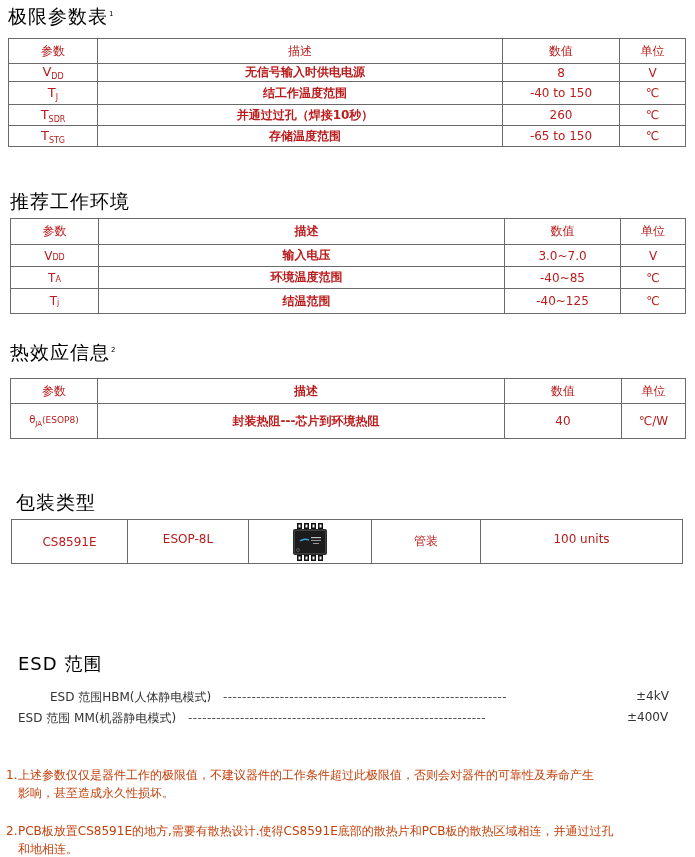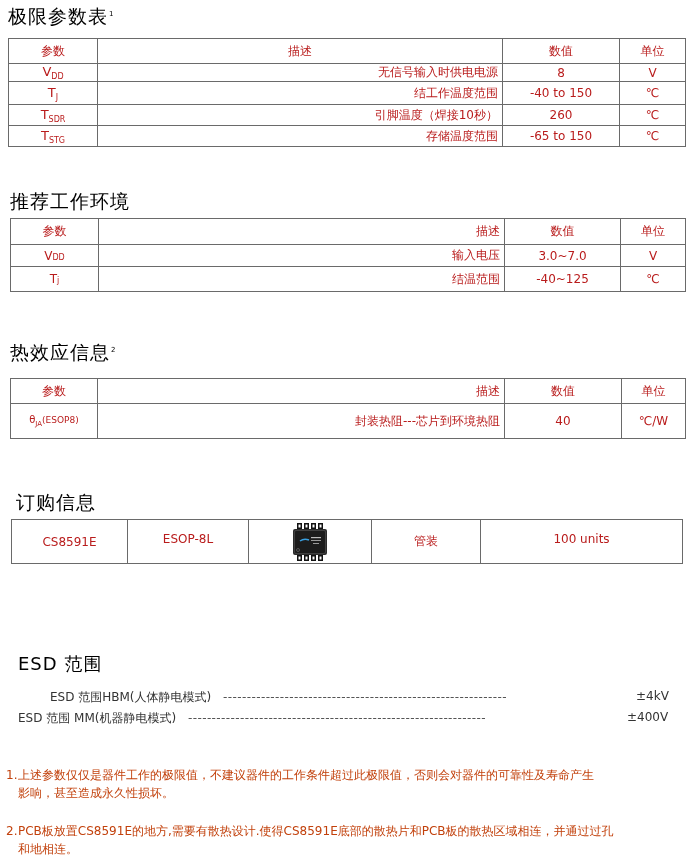--- a/index.html
+++ b/index.html
@@ -15,21 +15,21 @@
   .h-title sup { font-size: 7px; vertical-align: super; margin-left: 1px; }
   table.spec {
     position: absolute; border-collapse: collapse; table-layout: fixed;
     font-size: 12px; color: #b91c1c;
   }
   table.spec td {
     border: 1.5px solid #6a6a6a; padding: 0 4px; white-space: nowrap;
     overflow: hidden; vertical-align: middle;
   }
   .c { text-align: center; }
-  .l { text-align: right; padding-left: 14px !important; }
+  .l { text-align: center; padding-left: 14px !important; font-weight: bold; }
   .sym { font-size: 13px; }
   .sym sub { font-size: 8px; vertical-align: -3px; }
   .esd-line {
     position: absolute; left: 18px; font-size: 12px; color: #333; white-space: nowrap;
   }
   .note {
     position: absolute; left: 6px; width: 680px; font-size: 12px; color: #c2410c;
     line-height: 18px;
   }
   .note .num { display: inline-block; width: 12px; }
@@ -64,21 +64,21 @@
     <td class="c">V</td>
   </tr>
   <tr style="height:23px">
     <td class="c sym"><span>T</span><sub>J</sub></td>
     <td class="l">结工作温度范围</td>
     <td class="c">-40 to 150</td>
     <td class="c">℃</td>
   </tr>
   <tr style="height:21px">
     <td class="c sym"><span>T</span><sub>SDR</sub></td>
-    <td class="l">引脚温度（焊接10秒）</td>
+    <td class="l">并通过过孔（焊接10秒）</td>
     <td class="c">260</td>
     <td class="c">℃</td>
   </tr>
   <tr style="height:21px">
     <td class="c sym"><span>T</span><sub>STG</sub></td>
     <td class="l">存储温度范围</td>
     <td class="c">-65 to 150</td>
     <td class="c">℃</td>
   </tr>
 </tbody>
@@ -99,20 +99,26 @@
     <td class="l">描述</td>
     <td class="c">数值</td>
     <td class="c">单位</td>
   </tr>
   <tr style="height:22px">
     <td class="c" style="font-size:12px"><span>V</span><span style="font-size:8px">DD</span></td>
     <td class="l">输入电压</td>
     <td class="c">3.0~7.0</td>
     <td class="c">V</td>
   </tr>
+  <tr style="height:22px">
+    <td class="c" style="font-size:12px"><span>T</span><span style="font-size:8px">A</span></td>
+    <td class="l">环境温度范围</td>
+    <td class="c">-40~85</td>
+    <td class="c">℃</td>
+  </tr>
   <tr style="height:25px">
     <td class="c" style="font-size:12px"><span>T</span><span style="font-size:8px">j</span></td>
     <td class="l">结温范围</td>
     <td class="c">-40~125</td>
     <td class="c">℃</td>
   </tr>
 </tbody>
   </table>
 
 <div class="abs h-title" style="left:10px; top:340px;">
@@ -135,21 +141,21 @@
   </tr>
   <tr style="height:35px">
     <td class="c" style="font-size:9px; padding:0 2px;"><span style="font-size:10px">θ</span><sub style="font-size:7px">JA</sub><span>(ESOP8)</span></td>
     <td class="l">封装热阻---芯片到环境热阻</td>
     <td class="c">40</td>
     <td class="c">℃/W</td>
   </tr>
 </tbody>
   </table>
 
-<div class="abs h-title" style="left:16px; top:490px;">订购信息</div>
+<div class="abs h-title" style="left:16px; top:490px;">包装类型</div>
 
 <table class="spec" style="left:11px; top:519px; width:671px; font-size:12px;">
   <colgroup>
       <col style="width:116px">
       <col style="width:121px">
       <col style="width:123px">
       <col style="width:109px">
       <col style="width:202px">
     </colgroup>
   <tbody>

